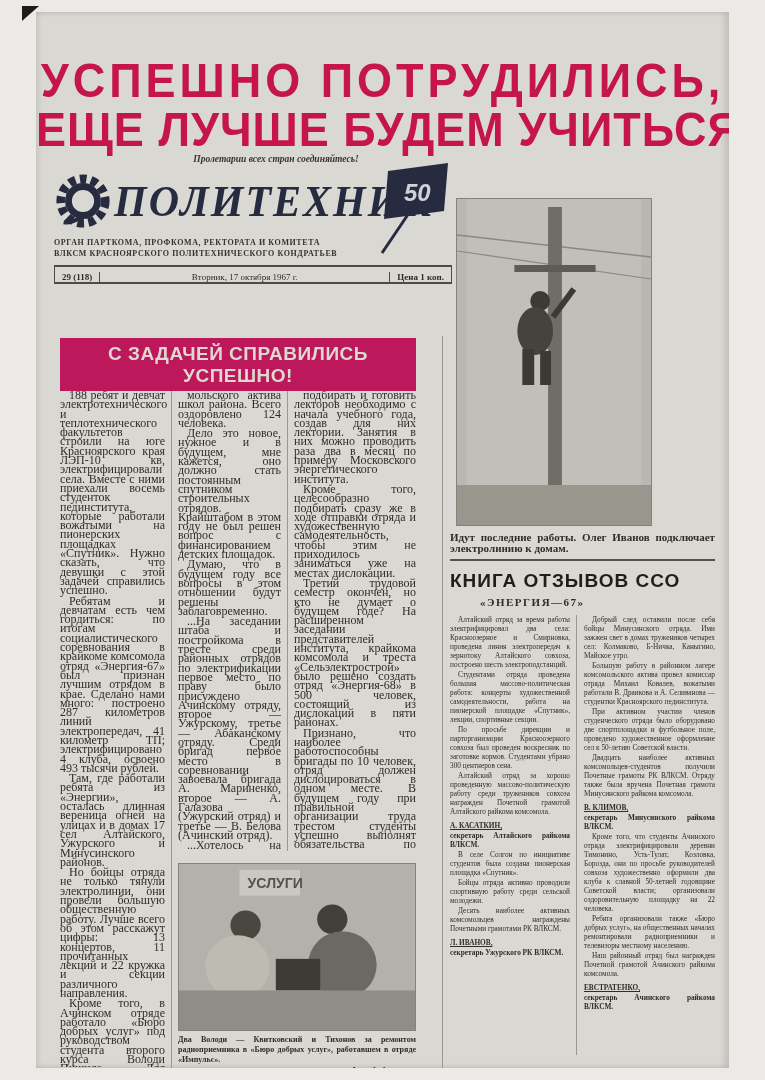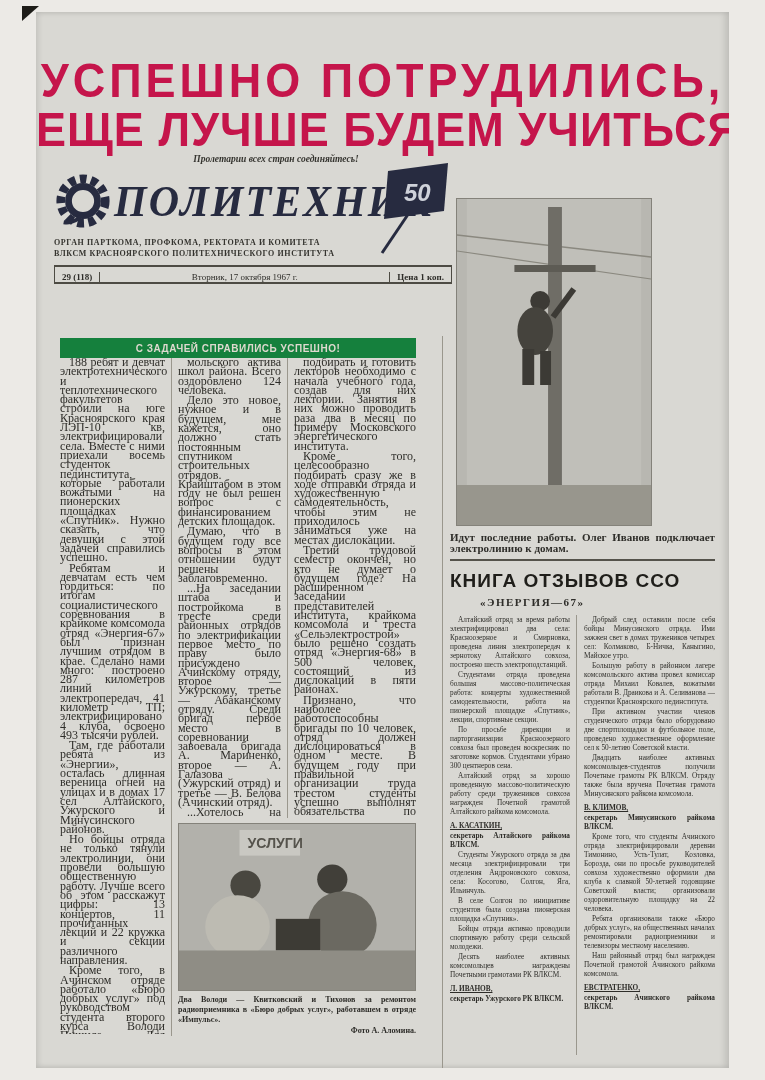--- a/index.html
+++ b/index.html
@@ -44,33 +44,33 @@
   .photo1{position:absolute;left:420px;top:186px;width:196px;height:328px;border:1px solid #84827a;
     background:linear-gradient(180deg,#c6c5bf 0%,#b3b2ac 55%,#a3a29c 100%);}
   .photo1 svg,.photo2 svg{display:block;width:100%;height:100%;}
   .photo1-caption{position:absolute;left:414px;top:520px;width:265px;font-size:11px;font-weight:700;
     line-height:10.5px;text-align:justify;}
   .hr-right{position:absolute;left:414px;top:547px;width:265px;height:2px;background:#55534b;}
 
   
   .vrule-main{position:absolute;left:406px;top:324px;width:1px;height:732px;background:#9a978d;}
   .article1{position:absolute;left:24px;top:326px;width:356px;height:730px;overflow:hidden;}
-  .a1-head{background:#15803d;color:#ded9cf;font-family:"Liberation Sans",sans-serif;font-weight:700;
-    font-size:10px;letter-spacing:.5px;text-align:center;padding:5px 2px 4px;}
+  .a1-head{background:#be185d;color:#ded9cf;font-family:"Liberation Sans",sans-serif;font-weight:700;
+    font-size:19px;letter-spacing:.5px;text-align:center;padding:5px 2px 4px;}
   .a1-sub{text-align:center;font-weight:700;font-size:13.5px;padding:4px 0 6px;}
   .a1-body{display:flex;}
   .colp p{font-size:12px;line-height:9.3px;text-align:justify;text-indent:9px;margin-bottom:1px;}
   .col1{width:111px;padding-right:6px;flex:0 0 111px;height:676px;overflow:hidden;}
   .a1-right{flex:1;border-left:1px solid #9a978d;padding-left:6px;}
   .colrow{display:flex;height:460px;overflow:hidden;}
   .col2{width:109px;padding-right:6px;flex:0 0 109px;}
   .col3{flex:1;border-left:1px solid #9a978d;padding-left:6px;}
   .sig{text-align:right;font-weight:700;font-size:8.2px;line-height:10px;text-indent:0 !important;margin-top:5px;text-decoration:underline;}
   .sig2{text-align:right;font-weight:700;font-size:8.2px;line-height:10px;text-indent:0 !important;}
-  .photo2{width:100%;height:168px;margin-top:5px;border:1px solid #84827a;
+  .photo2{width:100%;height:168px;margin-top:12px;border:1px solid #84827a;
     background:linear-gradient(180deg,#bdbcb6 0%,#9d9c96 60%,#8b8a84 100%);}
   .photo2-caption{font-size:8px;font-weight:700;line-height:10px;text-align:justify;margin-top:4px;}
   .photo2-credit{display:block;text-align:right;margin-top:1px;}
 
   
   .article2{position:absolute;left:414px;top:554px;width:265px;height:502px;overflow:hidden;}
   .a2-head{font-family:"Liberation Sans",sans-serif;font-weight:700;font-size:19px;letter-spacing:1px;
     color:#1f1e1a;padding-top:4px;}
   .a2-sub{font-weight:700;font-size:11px;letter-spacing:1.5px;margin:4px 0 7px 30px;}
   .a2-cols{display:flex;height:440px;overflow:hidden;}
@@ -104,21 +104,21 @@
         <div class="flag">
           <svg viewBox="0 0 78 96">
             <line x1="8" y1="92" x2="66" y2="6" stroke="#272b40" stroke-width="3"></line>
             <path d="M14 10 L74 2 L70 50 L10 58 Z" fill="#272b40"></path>
             <text x="30" y="40" font-family="Liberation Sans, sans-serif" font-size="24" font-style="italic" font-weight="bold" fill="#cfd2da">50</text>
           </svg>
         </div>
       </div>
       <div class="mast-sub">
         <div>ОРГАН ПАРТКОМА, ПРОФКОМА, РЕКТОРАТА И КОМИТЕТА</div>
-        <div>ВЛКСМ КРАСНОЯРСКОГО ПОЛИТЕХНИЧЕСКОГО ИНСТИТУТА</div>
+        <div>ВЛКСМ КРАСНОЯРСКОГО ПОЛИТЕХНИЧЕСКОГО КОНДРАТЬЕВ</div>
       </div>
       <div class="issue-bar">
         <span class="cell">29 (118)</span>
         <span class="cell mid">Вторник, 17 октября 1967 г.</span>
         <span class="cell">Цена 1 коп.</span>
       </div>
     </div>
 
     <div class="photo1">
       <svg viewBox="0 0 196 326" preserveAspectRatio="none">
@@ -194,21 +194,20 @@
       <div class="a2-head">КНИГА ОТЗЫВОВ ССО</div>
       <div class="a2-sub">«ЭНЕРГИЯ—67»</div>
       <div class="a2-cols">
         <div class="colA">
           <p>Алтайский отряд за время работы электрифицировал два села: Красноозерное и Смирновка, проведена линия электропередач к зернотоку Алтайского совхоза, построено шесть электроподстанций.</p>
           <p>Студентами отряда проведена большая массово-политическая работа: концерты художественной самодеятельности, работа на пионерской площадке «Спутник», лекции, спортивные секции.</p>
           <p>По просьбе дирекции и парторганизации Красноозерного совхоза был проведен воскресник по заготовке кормов. Студентами убрано 300 центнеров сена.</p>
           <p>Алтайский отряд за хорошо проведенную массово-политическую работу среди тружеников совхоза награжден Почетной грамотой Алтайского райкома комсомола.</p>
           <p class="sig">А. КАСАТКИН,</p>
           <p class="sig2">секретарь Алтайского райкома ВЛКСМ.</p>
-          <p>Студенты Ужурского отряда за два месяца электрифицировали три отделения Андроновского совхоза, села: Косогово, Солгон, Яга, Ильинчуль.</p>
           <p>В селе Солгон по инициативе студентов была создана пионерская площадка «Спутник».</p>
           <p>Бойцы отряда активно проводили спортивную работу среди сельской молодежи.</p>
           <p>Десять наиболее активных комсомольцев награждены Почетными грамотами РК ВЛКСМ.</p>
           <p class="sig">Л. ИВАНОВ,</p>
           <p class="sig2">секретарь Ужурского РК ВЛКСМ.</p>
         </div>
         <div class="colB">
           <p>Добрый след оставили после себя бойцы Минусинского отряда. Ими зажжен свет в домах тружеников четырех сел: Колмаково, Б-Ничка, Каныгино, Майское утро.</p>
           <p>Большую работу в районном лагере комсомольского актива провел комиссар отряда Михаил Ковалев, вожатыми работали В. Драикова и А. Селиванова — студентки Красноярского пединститута.</p>
           <p>При активном участии членов студенческого отряда было оборудовано две спортплощадки и футбольное поле, проведено художественное оформление сел к 50-летию Советской власти.</p>

